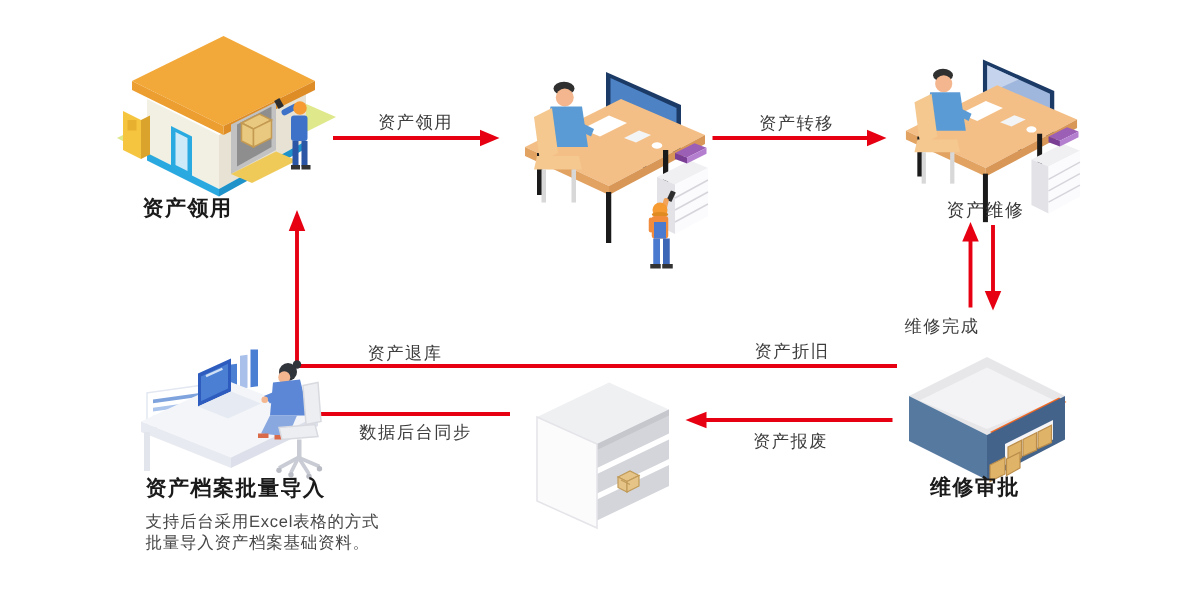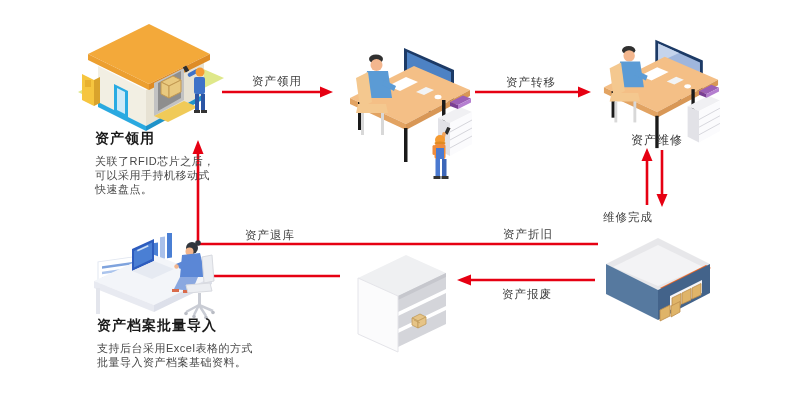--- a/index.html
+++ b/index.html
@@ -264,34 +264,31 @@
       </g>
     </svg>
   </div>
 
   <div class="edge-label" style="left:237px; top:74px; width:80px;">资产领用</div>
   <div class="edge-label" style="left:491px; top:75px; width:80px;">资产转移</div>
   <div class="edge-label" style="left:586px; top:210px; width:84px;">维修完成</div>
   <div class="edge-label" style="left:230px; top:228px; width:80px;">资产退库</div>
   <div class="edge-label" style="left:488px; top:227px; width:80px;">资产折旧</div>
   <div class="edge-label" style="left:487px; top:287px; width:80px;">资产报废</div>
+  <div class="edge-label" style="left:231px; top:281px; width:92px;">数据后台同步</div>
 
   <div class="node-label" style="left:613px; top:132px; width:88px;text-align:center;">资产维修</div>
 
   <div class="node-text" style="left:95px; top:130px;">
     <div class="node-title">资产领用</div>
-    <div class="node-desc">
-      <div>关联了RFID芯片之后，</div>
-      <div>可以采用手持机移动式</div>
-      <div>快速盘点。</div>
-    </div>
   </div>
 
 
   <div class="node-text" style="left:620px; top:316px;">
+    <div class="node-title">维修审批</div>
   </div>
 
   <div class="node-text" style="left:97px; top:317px;">
     <div class="node-title">资产档案批量导入</div>
     <div class="node-desc">
       <div>支持后台采用Excel表格的方式</div>
       <div>批量导入资产档案基础资料。</div>
     </div>
   </div>
 

